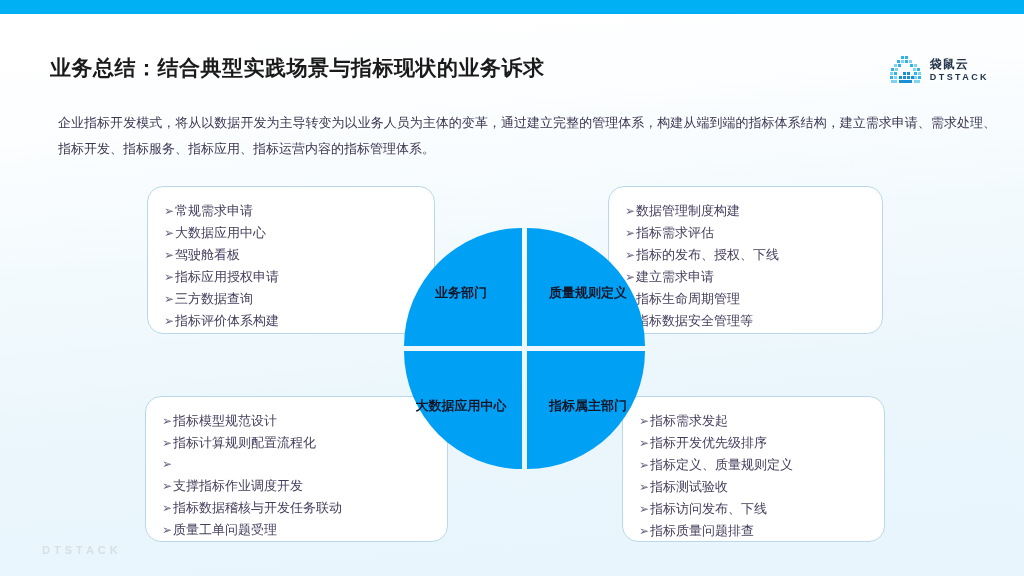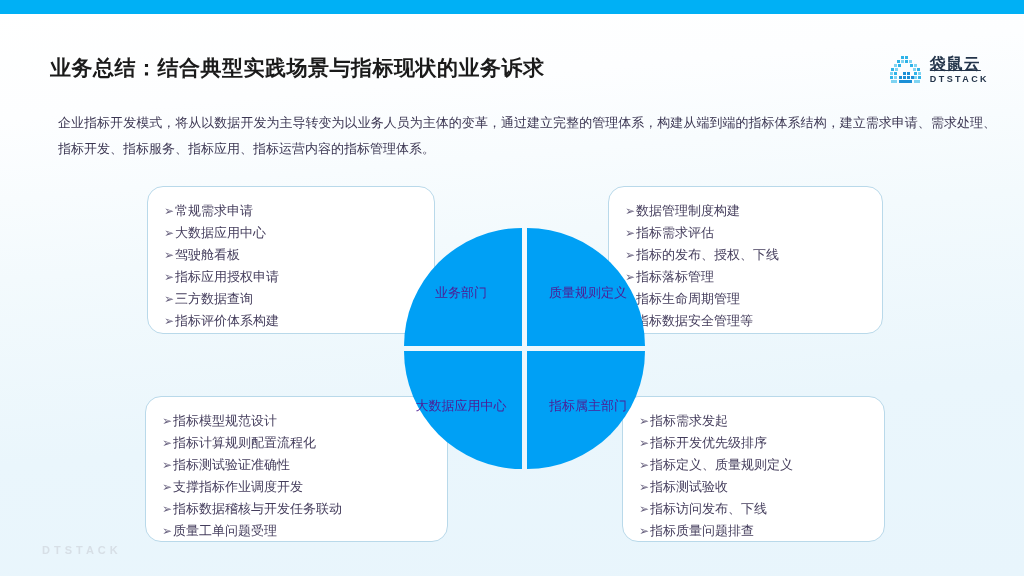--- a/index.html
+++ b/index.html
@@ -52,25 +52,24 @@
     height: 30px;
     display: block;
   }
   .logo-text {
     display: flex;
     flex-direction: column;
     align-items: flex-start;
     line-height: 1;
   }
   .logo-cn {
-    font-size: 16px;
+    font-size: 12px;
     font-weight: bold;
     color: #23344a;
     letter-spacing: 1px;
-    text-decoration: underline;
   }
   .logo-en {
     font-size: 9px;
     font-weight: bold;
     color: #23344a;
     letter-spacing: 2.4px;
     margin-top: 3px;
   }
   .intro {
     position: absolute;
@@ -125,23 +124,23 @@
   }
   .quad {
     position: absolute;
     width: 118px;
     height: 118px;
     background: #00a0f5;
     display: flex;
     align-items: center;
     justify-content: center;
     text-align: center;
-    color: #4c1d95;
+    color: #0f172a;
     font-size: 13px;
-    font-weight: normal;
+    font-weight: bold;
     box-sizing: border-box;
   }
   .quad span { display: block; width: 100%; padding: 0 4px; line-height: 19px; }
   .quad.q1 { left: 0;     top: 0;     border-radius: 118px 0 0 0; }
   .quad.q2 { left: 123px; top: 0;     border-radius: 0 118px 0 0; }
   .quad.q3 { left: 0;     top: 123px; border-radius: 0 0 0 118px; }
   .quad.q4 { left: 123px; top: 123px; border-radius: 0 0 118px 0; }
   .quad.q1 span, .quad.q3 span { padding-right: 8px; }
   .quad.q2 span, .quad.q4 span { padding-left: 8px; }
   .quad.q1 span, .quad.q2 span { padding-top: 10px; }
@@ -249,21 +248,21 @@
       <li>
           <span class="bullet-arrow">➢</span>
           <span>指标需求评估</span>
         </li>
       <li>
           <span class="bullet-arrow">➢</span>
           <span>指标的发布、授权、下线</span>
         </li>
       <li>
           <span class="bullet-arrow">➢</span>
-          <span>指标落标管理</span>
+          <span>建立需求申请</span>
         </li>
       <li>
           <span class="bullet-arrow">➢</span>
           <span>指标生命周期管理</span>
         </li>
       <li>
           <span class="bullet-arrow">➢</span>
           <span>指标数据安全管理等</span>
         </li>
     </ul>
@@ -274,21 +273,20 @@
       <li>
           <span class="bullet-arrow">➢</span>
           <span>指标模型规范设计</span>
         </li>
       <li>
           <span class="bullet-arrow">➢</span>
           <span>指标计算规则配置流程化</span>
         </li>
       <li>
           <span class="bullet-arrow">➢</span>
-          <span>指标测试验证准确性</span>
         </li>
       <li>
           <span class="bullet-arrow">➢</span>
           <span>支撑指标作业调度开发</span>
         </li>
       <li>
           <span class="bullet-arrow">➢</span>
           <span>指标数据稽核与开发任务联动</span>
         </li>
       <li>

